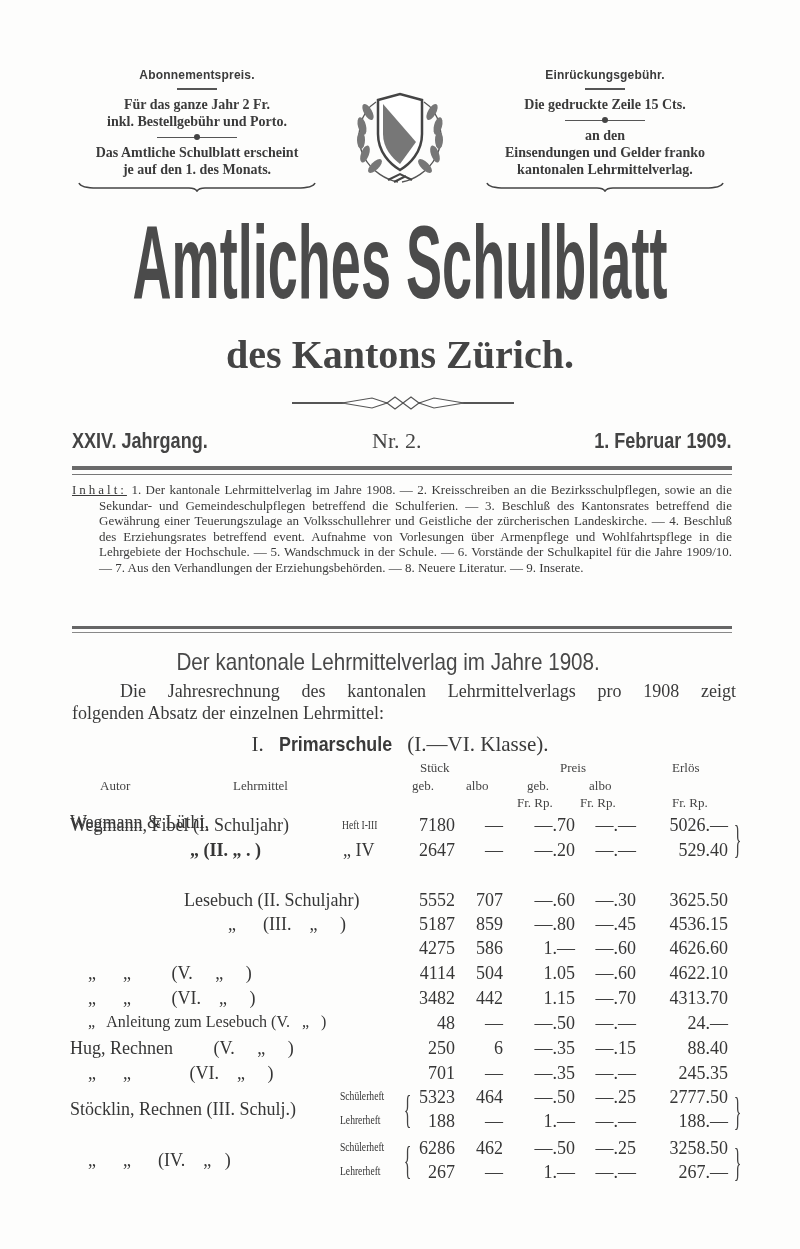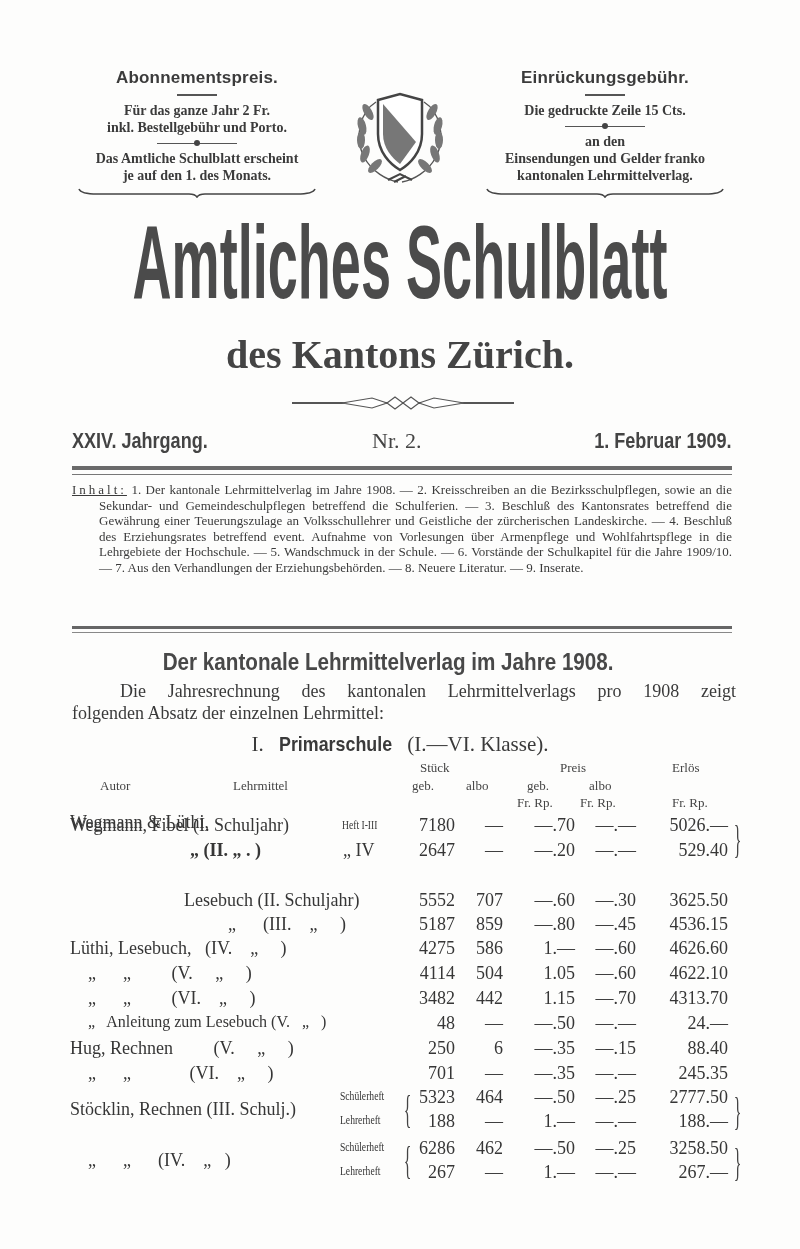--- a/index.html
+++ b/index.html
@@ -8,21 +8,21 @@
     background:#fdfdfc; color:#3a3a3a;
     font-family:"Liberation Serif", "DejaVu Serif", serif;
     position:relative;
   }
   .abs { position:absolute; }
 
   
   .hbox { position:absolute; top:68px; width:270px; text-align:center; color:#3b3b3b; }
   .hbox.left { left:62px; }
   .hbox.right { left:470px; }
-  .hbox .head { font-family:"Liberation Sans","DejaVu Sans",sans-serif; font-weight:bold; font-size:17px; letter-spacing:0.2px; }
+  .hbox .head { font-family:"Liberation Sans","DejaVu Sans",sans-serif; font-weight:bold; font-size:12px; letter-spacing:0.2px; }
   .hbox .rule-short { width:40px; height:1.5px; background:#555; margin:6px auto 6px; }
   .hbox .line { font-size:14px; font-weight:bold; line-height:17px; }
   .hbox.right .line { font-weight:bold; }
   .hbox .orn { margin:3px auto 3px; height:8px; position:relative; width:80px; }
   .hbox .orn:before { content:""; position:absolute; left:0; right:0; top:4px; height:1px; background:#555; }
   .hbox .orn:after { content:""; position:absolute; left:37px; top:1px; width:6px; height:6px; border-radius:50%; background:#444; }
   .brace { margin:4px auto 0; width:240px; height:10px; position:relative; }
   .brace svg { width:240px; height:10px; display:block; }
 
   
@@ -57,21 +57,21 @@
     font-size:13px; line-height:15.6px; color:#3a3a3a; text-align:justify;
   }
   .contents .lead { letter-spacing:3px;text-decoration:underline; }
   .contents p { margin:0; padding-left:27px; text-indent:-27px; }
 
   .single-rule { position:absolute; left:72px; width:660px; height:3px; background:#666; }
 
   
   .art-title {
     position:absolute; left:0; top:648px; width:776px; text-align:center;
-    font-family:"Liberation Sans","DejaVu Sans",sans-serif; font-weight:bold;
+    font-family:"Liberation Sans","DejaVu Sans",sans-serif; font-weight:normal;
     font-size:24px; color:#484848;
   }
   .art-title span { display:inline-block; transform:scaleX(0.86); }
   .intro { position:absolute; left:72px; top:680px; width:664px; font-size:18px; line-height:22px; color:#3a3a3a; }
   .intro .l1 { padding-left:48px; text-align:justify; text-align-last:justify; }
   .section-head { position:absolute; left:0; top:732px; width:800px; text-align:center; font-size:21px; color:#3a3a3a; }
   .section-head b { font-family:"Liberation Sans","DejaVu Sans",sans-serif; font-weight:bold; display:inline-block; transform:scaleX(0.85); }
 
   
   .th { position:absolute; font-size:13px; color:#444; }
@@ -227,21 +227,20 @@
 </div>
 <div class="row" style="top:914px;">
   <span style="left:228px;white-space:pre;">„      (III.    „     )</span>
   <span class="c-geb">5187</span>
   <span class="c-albo">859</span>
   <span class="c-pgeb">—.80</span>
   <span class="c-palbo">—.45</span>
   <span class="c-erl">4536.15</span>
 </div>
 <div class="row" style="top:938px;">
-  <span style="left:70px;white-space:pre;">Lüthi, Lesebuch,   (IV.    „     )</span>
   <span class="c-geb">4275</span>
   <span class="c-albo">586</span>
   <span class="c-pgeb">1.—</span>
   <span class="c-palbo">—.60</span>
   <span class="c-erl">4626.60</span>
 </div>
 <div class="row" style="top:963px;">
   <span style="left:88px;white-space:pre;">„      „         (V.     „     )</span>
   <span class="c-geb">4114</span>
   <span class="c-albo">504</span>

